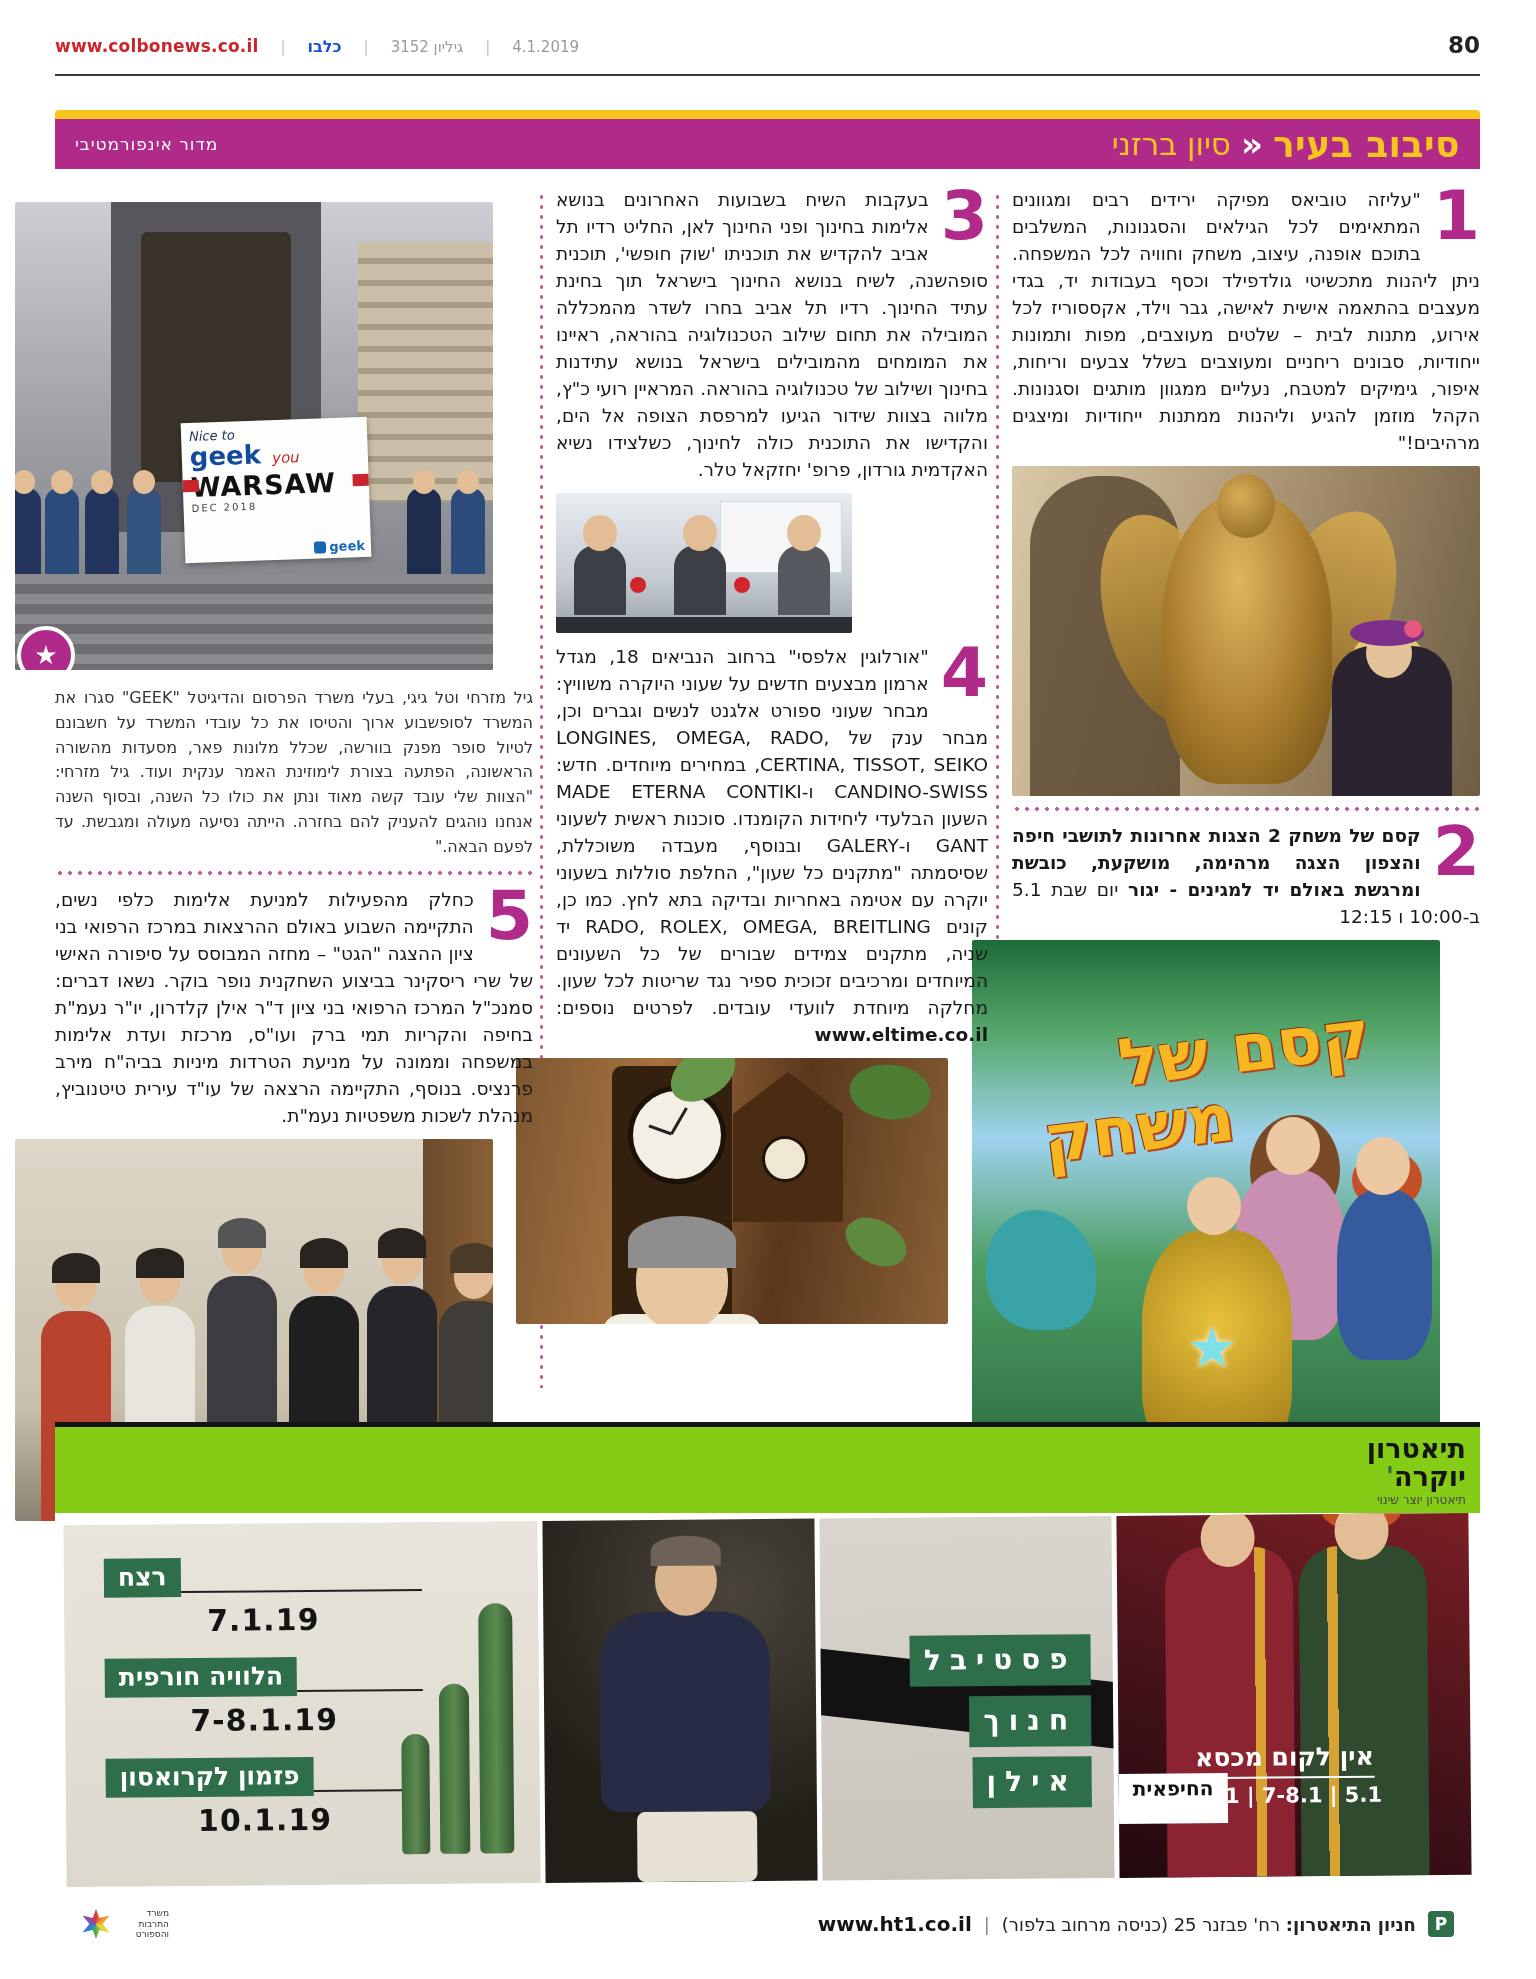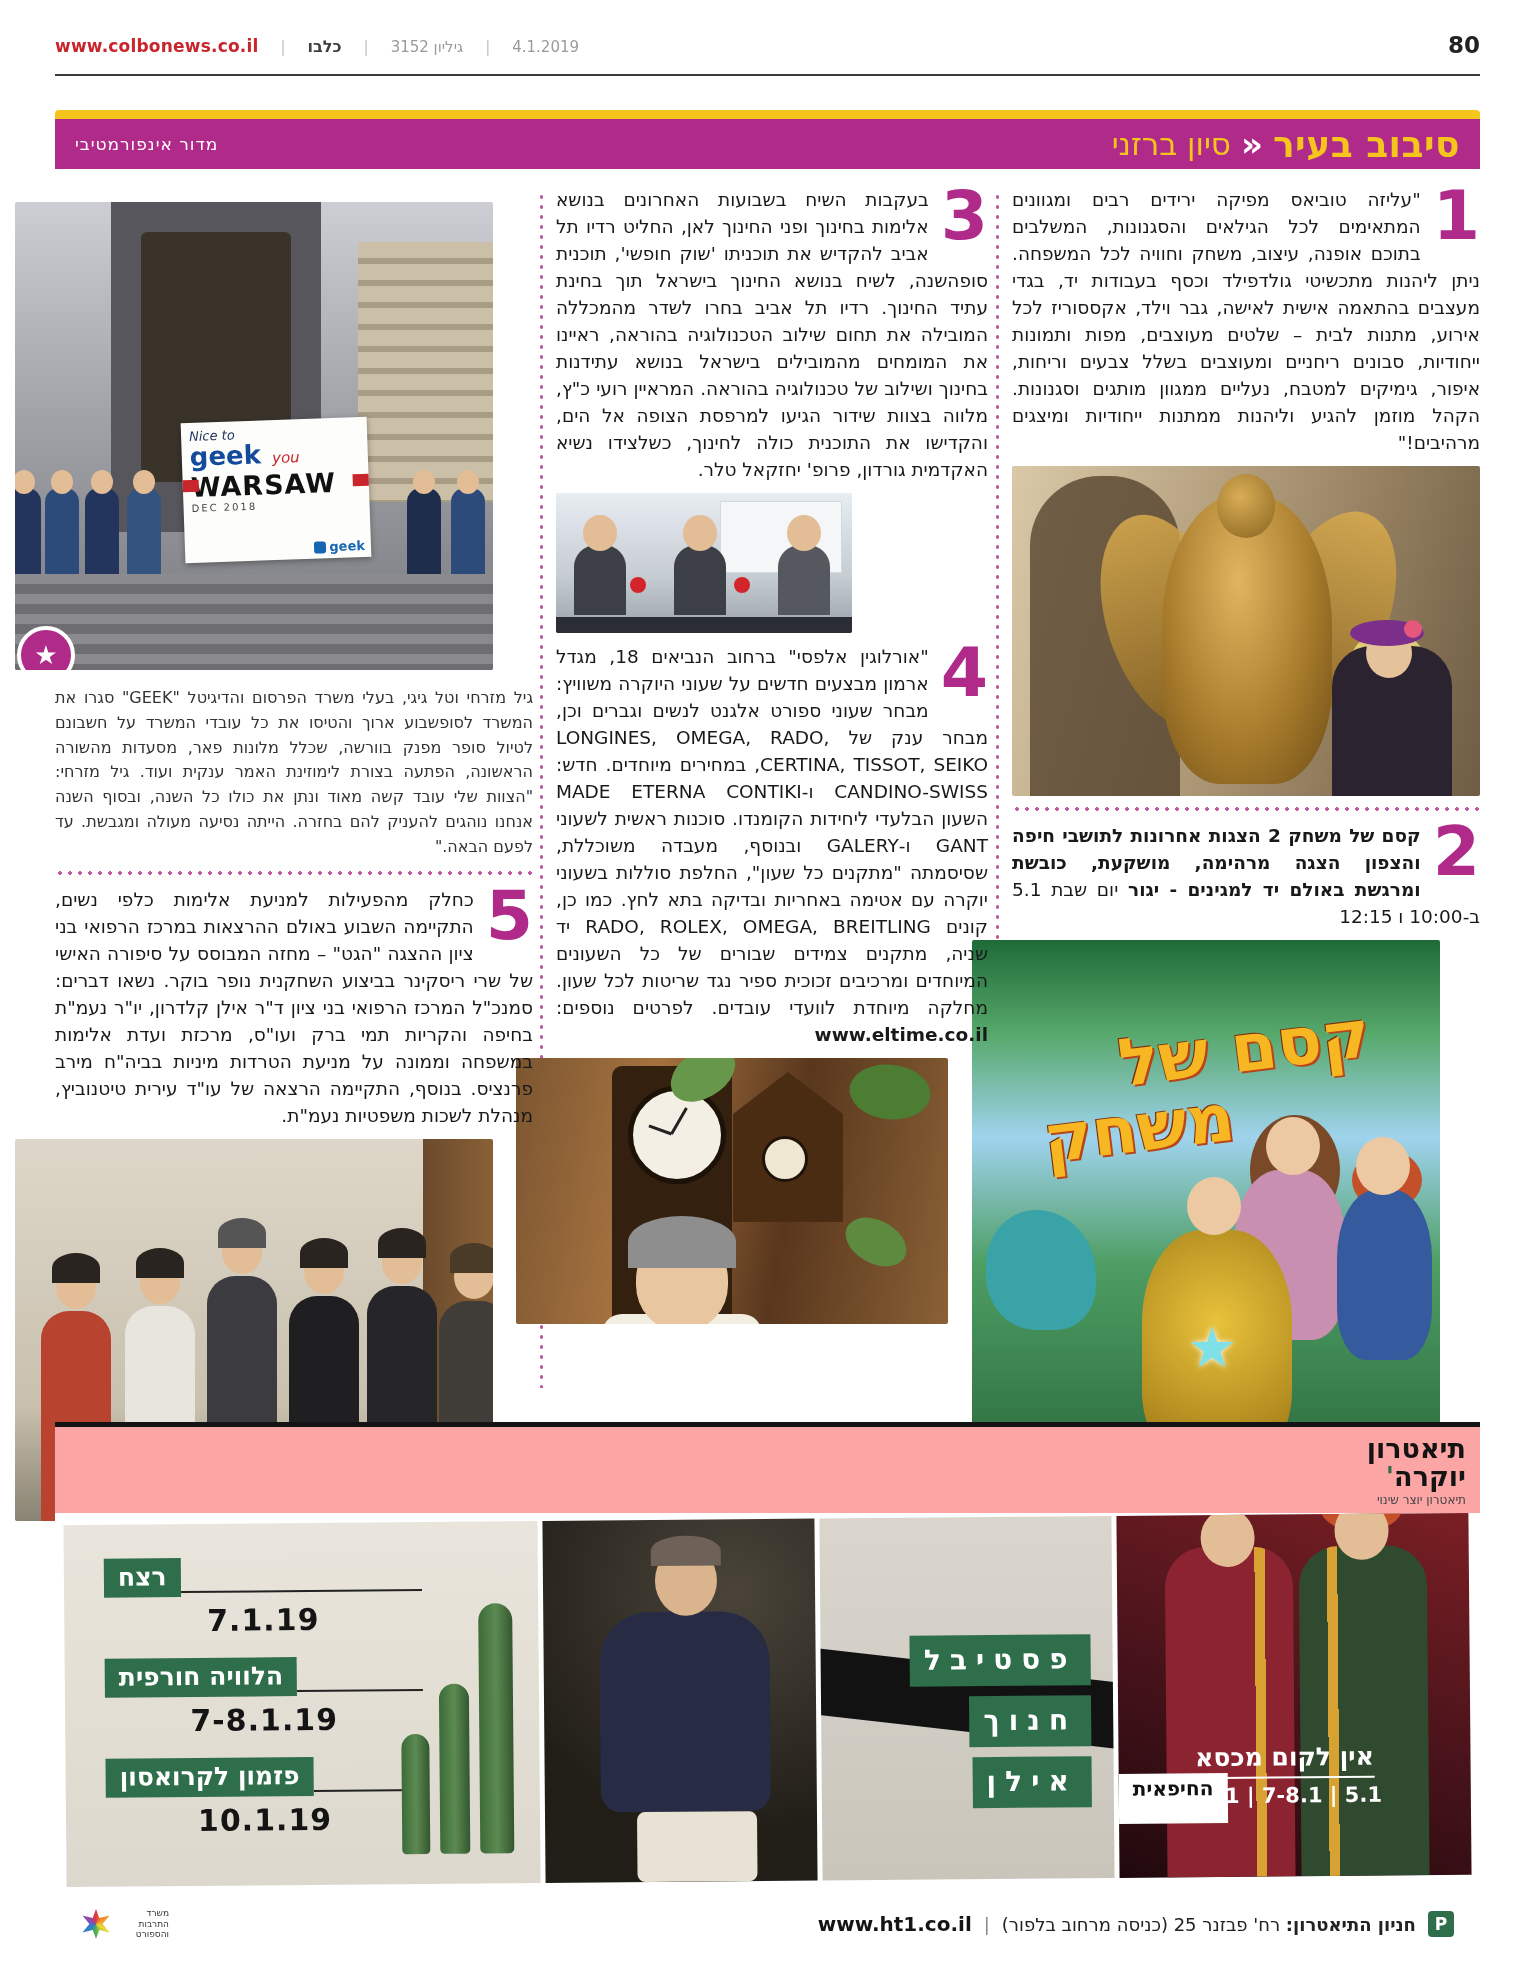--- a/index.html
+++ b/index.html
@@ -3,21 +3,21 @@
 <meta charset="utf-8">
 <style>
   html,body{margin:0;padding:0;background:#e9e9e9;}
   .page{position:relative;width:1536px;height:1979px;background:#fff;margin:0 auto;
         font-family:"DejaVu Sans",sans-serif;direction:rtl;overflow:hidden;color:#1c1c1c;}
   
   .masthead{position:absolute;top:36px;left:55px;width:1425px;height:30px;}
   .mast-left{position:absolute;left:0;top:0;direction:ltr;display:flex;gap:22px;align-items:baseline;
              font-size:15px;color:#9a9a9a;}
   .mast-left .url{color:#c9252c;font-weight:bold;font-size:17px;letter-spacing:.2px;}
-  .mast-left .paper{color:#404040;font-weight:bold;font-size:16px;}
+  .mast-left .paper{color:#1d4ed8;font-weight:bold;font-size:16px;}
   .mast-left .sep{color:#c4c4c4;}
   .pageno{position:absolute;right:0;top:-4px;font-size:23px;font-weight:bold;color:#222;}
   .head-rule{position:absolute;top:74px;left:55px;width:1425px;border-top:2px solid #3a3a3a;}
   
   .band{position:absolute;top:110px;left:55px;width:1425px;}
   .stripe{height:9px;background:#f6c51d;border-radius:4px 4px 0 0;}
   .bar{height:50px;background:#b02a8a;display:flex;align-items:center;justify-content:space-between;
        padding:0 20px;}
   .band-title-group{display:flex;align-items:center;gap:10px;}
   .band-title{color:#f6c51d;font-weight:bold;font-size:36px;letter-spacing:.5px;}
@@ -146,21 +146,21 @@
   .wf3{left:192px;background:#3c3c40;height:245px;} .wf4{left:274px;background:#1f1f22;}
   .wf5{left:352px;background:#26262a;height:235px;} .wf6{left:424px;background:#403c38;height:220px;}
   .whead{position:absolute;width:40px;height:44px;border-radius:50%;background:#e2bd95;}
   .wh1{left:41px;bottom:212px;} .wh2{left:125px;bottom:217px;} .wh3{left:207px;bottom:247px;}
   .wh4{left:289px;bottom:227px;} .wh5{left:367px;bottom:237px;} .wh6{left:439px;bottom:222px;}
   .whair{position:absolute;width:48px;height:30px;border-radius:50% 50% 0 0;background:#2a2420;}
   .wr1{left:37px;bottom:238px;} .wr2{left:121px;bottom:243px;} .wr3{left:203px;bottom:273px;background:#555;}
   .wr4{left:285px;bottom:253px;} .wr5{left:363px;bottom:263px;} .wr6{left:435px;bottom:248px;background:#4a3a28;}
   
   .ad{position:absolute;top:1422px;left:55px;width:1425px;height:533px;border-top:5px solid #141414;background:#fff;}
-  .ad-band{position:relative;height:86px;background:#fca5a5;}
+  .ad-band{position:relative;height:86px;background:#84cc16;}
   .ad-logo{position:absolute;right:14px;top:8px;text-align:right;line-height:1.02;}
   .ad-logo .l1,.ad-logo .l2{font-size:27px;font-weight:900;color:#141414;}
   .ad-logo .geresh{color:#2f6e4a;}
   .ad-logo .tag{font-size:12px;color:#444;margin-top:4px;}
   .ad-headline{position:absolute;right:330px;left:220px;top:22px;text-align:center;font-size:33px;font-weight:900;color:#141414;}
   .ad-headline .grn{color:#2f6e4a;}
   .collage{position:absolute;top:92px;left:10px;right:10px;height:362px;display:flex;gap:5px;transform:rotate(-.5deg);}
   .cphoto{position:relative;height:100%;overflow:hidden;}
   
   .ph-comedy{width:352px;background:linear-gradient(200deg,#7a1f24,#46121a 55%,#20090d);}

